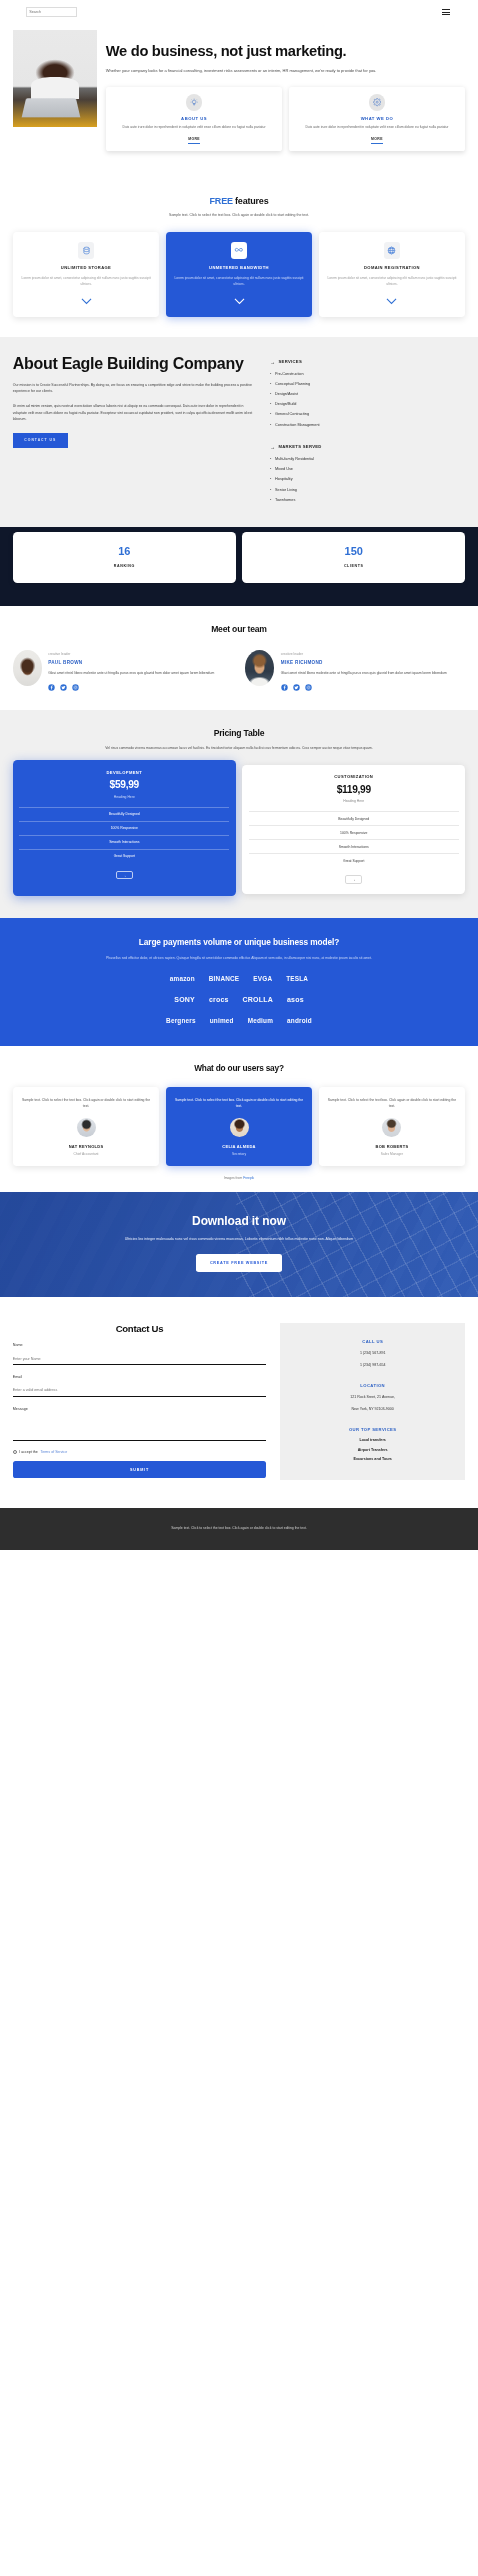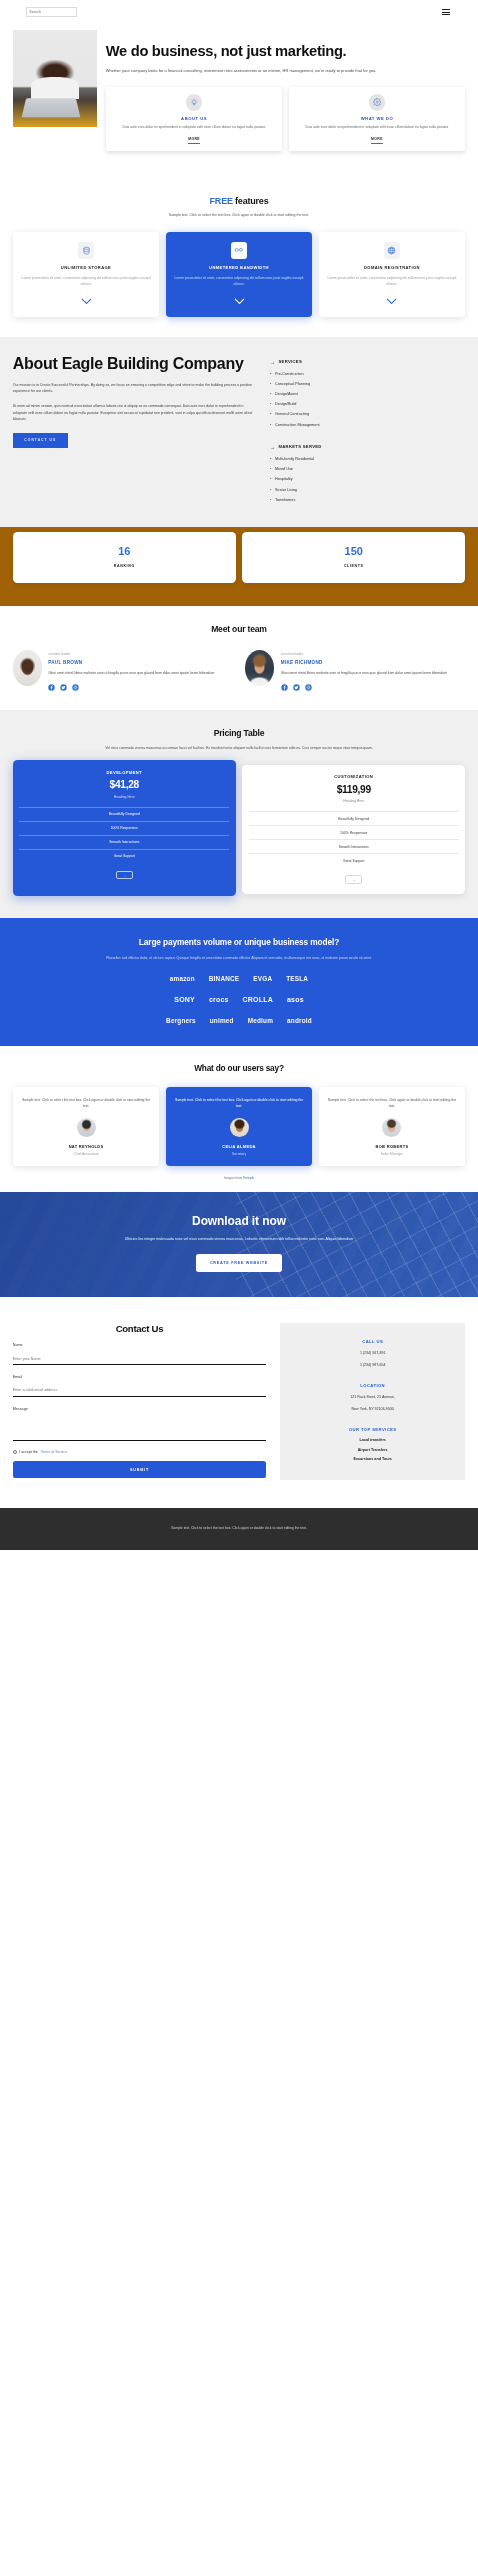--- a/index.html
+++ b/index.html
@@ -124,21 +124,21 @@
   }
   .about-right { flex: 1; padding-top: 3.2px; }
   .arrow-head { font-size: 4.2px; font-weight: 700; letter-spacing: 0.3px; color: #1b1b1b; display: flex; align-items: center; gap: 3.2px; }
   .arrow-head .ar { font-size: 5.1px; font-weight: 400; }
   .about-right ul { list-style: none; margin-top: 7px; }
   .about-right li { font-size: 3.8px; color: #2f2f2f; margin-bottom: 5.7px; display: flex; gap: 3.8px; line-height: 1.2; }
   .about-right li .dot { color: #555; font-size: 3.8px; }
   .mk { margin-top: 16.6px; }
 
   
-  .stats { background: #a16207; padding: 5.1px 12.8px 23px; display: flex; gap: 6.4px; }
+  .stats { background: #0f172a; padding: 5.1px 12.8px 23px; display: flex; gap: 6.4px; }
   .stat {
     flex: 1; background: #fff; border-radius: 4.5px; text-align: center;
     padding: 14px 3.2px 15.3px; box-shadow: 0 1.3px 6.4px rgba(0,0,0,.09);
   }
   .stat .num { font-size: 11px; font-weight: 700; color: #2f6fd4; line-height: 1; }
   .stat .lbl { font-size: 3.6px; font-weight: 700; letter-spacing: 0.6px; color: #1b1b1b; margin-top: 7px; }
 
   
   .team { background: #fff; padding: 18px 12.8px 19px; }
   .team h2 { font-size: 8.6px; font-weight: 700; text-align: center; color: #111; letter-spacing: -0.2px; }
@@ -526,21 +526,21 @@
       </div>
     </div>
   </div>
 
   <div class="pricing">
     <h2>Pricing Table</h2>
     <div class="psub">Vel risus commodo viverra maecenas accumsan lacus vel facilisis. Eu tincidunt tortor aliquam nulla facilisi cras fermentum odio eu. Cras semper auctor neque vitae tempus quam.</div>
     <div class="pcards">
       <div class="pcard active">
         <div class="p-title">DEVELOPMENT</div>
-        <div class="p-price">$41,28</div>
+        <div class="p-price">$59,99</div>
         <div class="p-head">Heading Here</div>
         <div class="p-list">
           <div class="p-item">Beautifully Designed</div>
           <div class="p-item">100% Responsive</div>
           <div class="p-item">Smooth Interactions</div>
           <div class="p-item">Great Support</div>
         </div>
         <div class="p-btn">→</div>
       </div>
       <div class="pcard">

